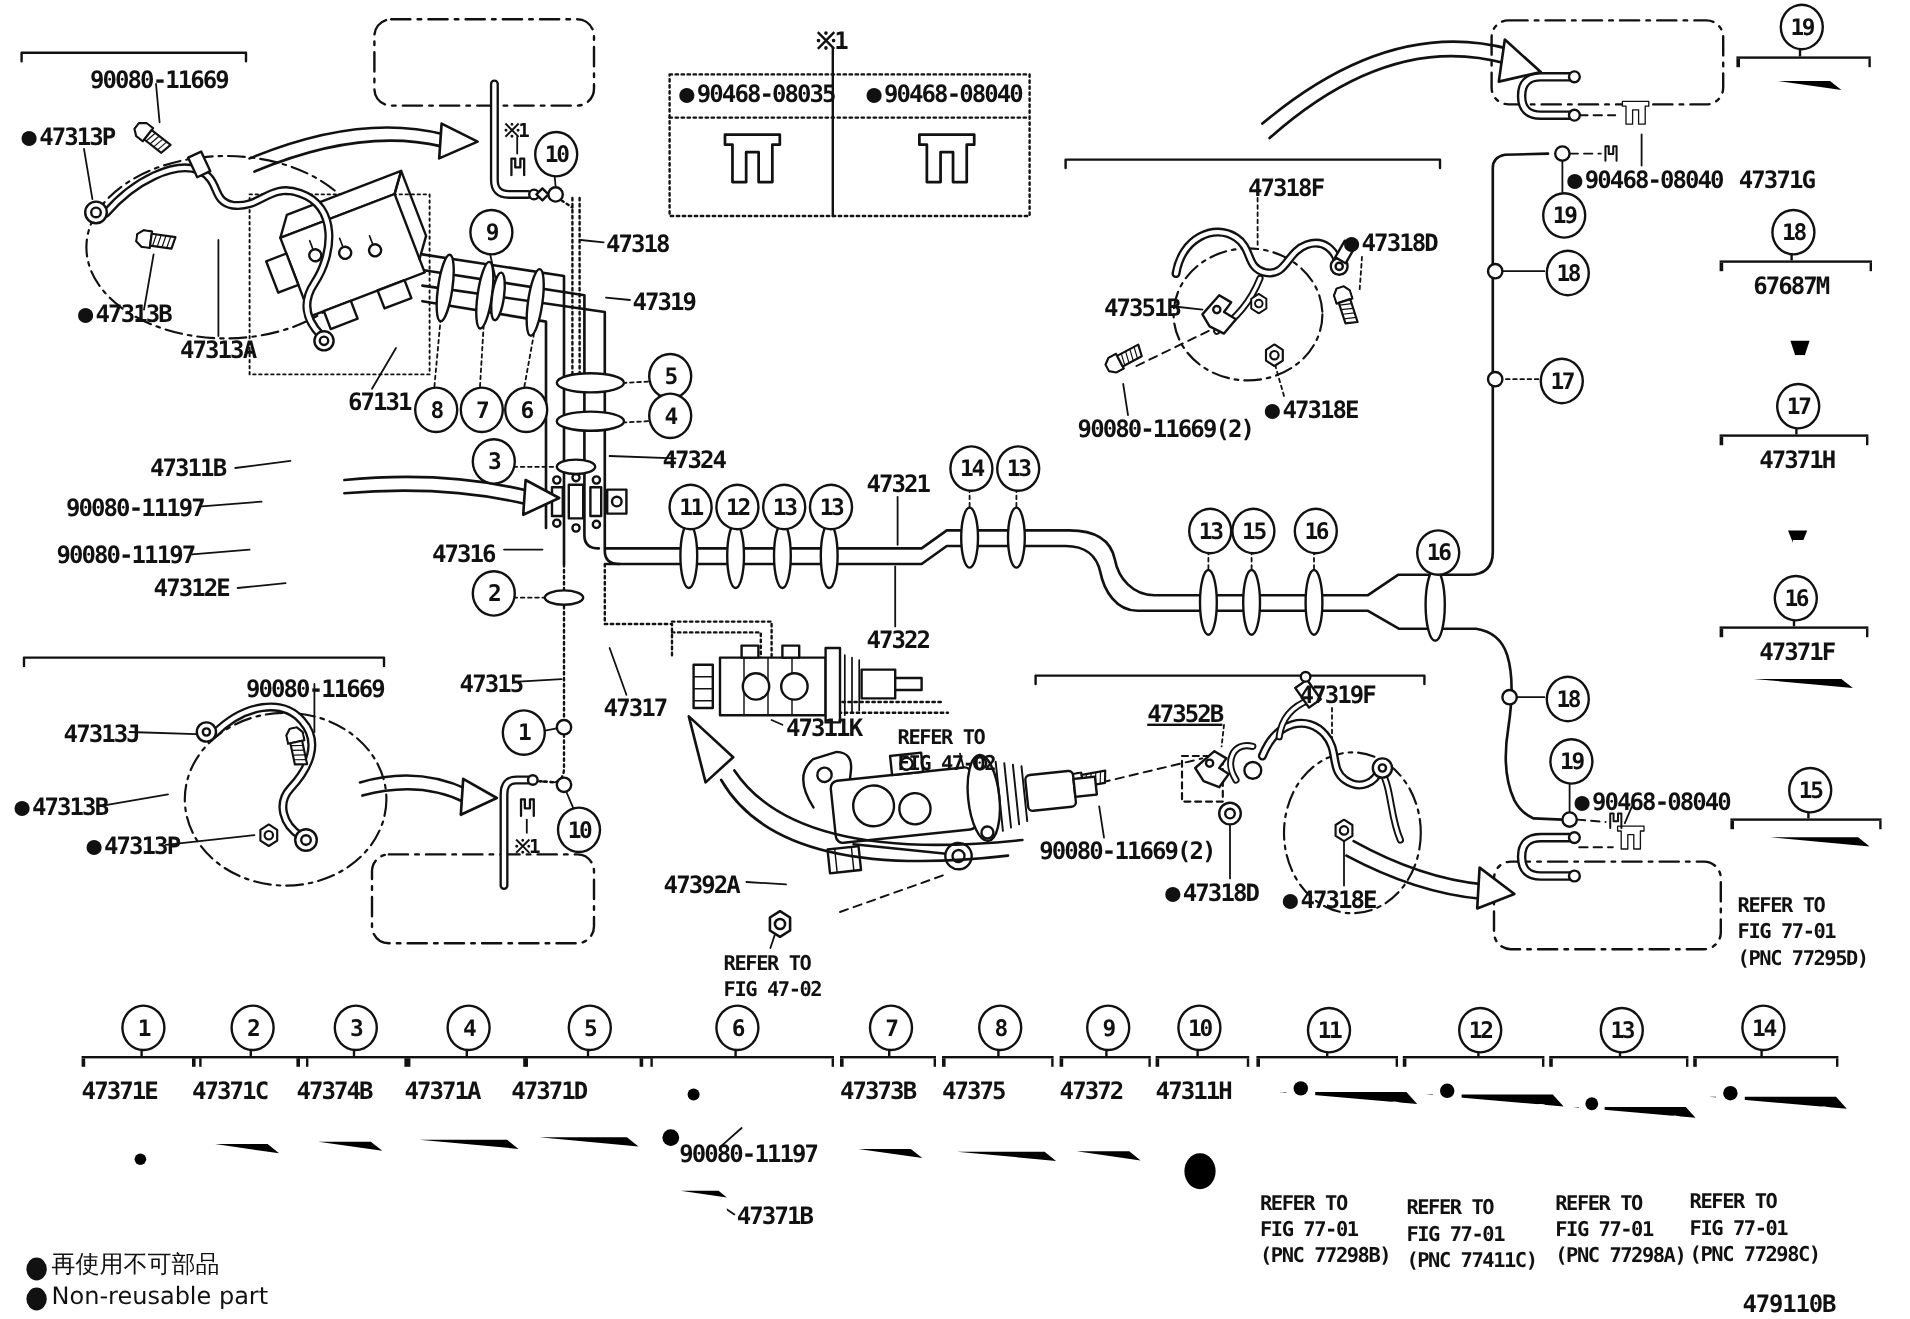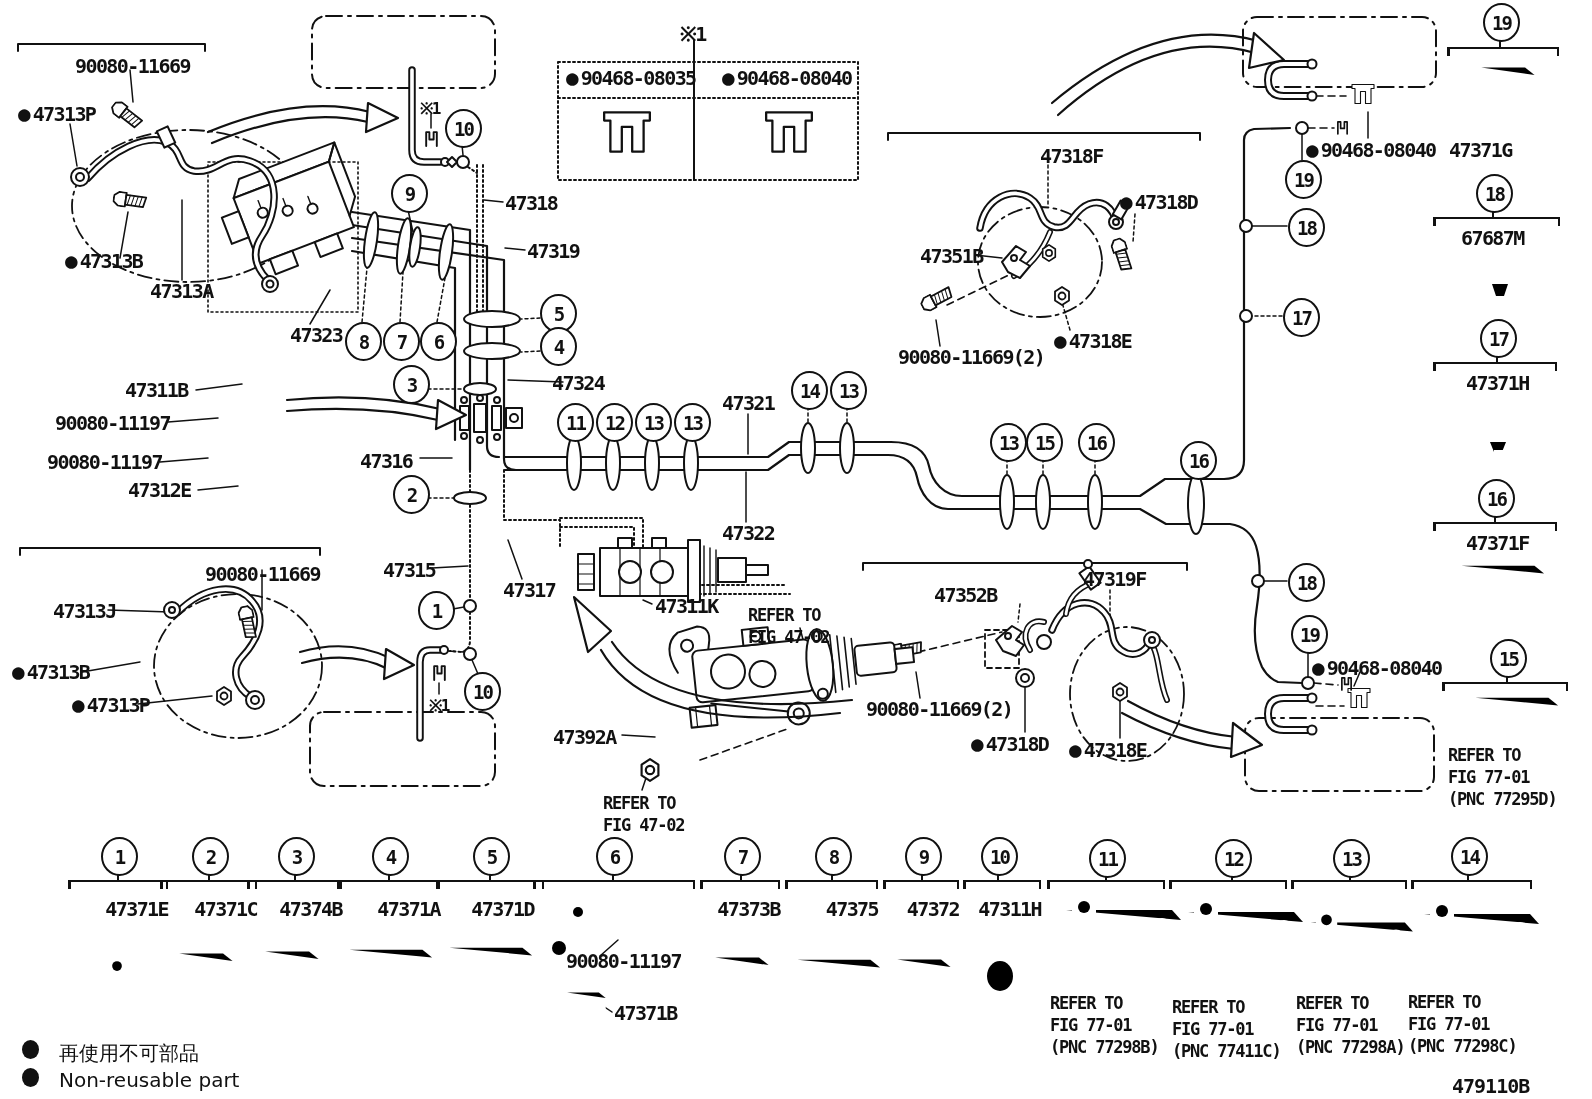--- a/index.html
+++ b/index.html
@@ -13,23 +13,23 @@
   .callout{position:absolute;z-index:3;width:33px;height:35px;border:2.6px solid #111;border-radius:50%;
            background:#fff;display:flex;align-items:center;justify-content:center;
            font:700 19px "DejaVu Sans Mono",monospace;letter-spacing:-2px;}
   .refer{position:absolute;z-index:3;font:700 17px "DejaVu Sans Mono",monospace;
          letter-spacing:-1.2px;line-height:22px;white-space:nowrap;}
   .bracket{position:absolute;z-index:2;height:8px;border-top:2.5px solid #111;}
   .bracket:before,.bracket:after{content:"";position:absolute;top:0;width:2.5px;height:7px;background:#111;}
   .bracket:before{left:0;} .bracket:after{right:0;}
   .conn{position:absolute;z-index:2;width:2px;background:#111;}
   .itemlabel{position:absolute;z-index:3;font:700 20px "DejaVu Sans Mono",monospace;
-             letter-spacing:-1.6px;text-align:right;white-space:nowrap;}
+             letter-spacing:-1.6px;text-align:left;white-space:nowrap;}
   .icon{position:absolute;z-index:2;}
-  .legendrow{position:absolute;z-index:3;display:flex;align-items:flex-start;gap:20px;
+  .legendrow{position:absolute;z-index:3;display:flex;align-items:flex-end;gap:4px;
              font:400 20px "DejaVu Sans","Liberation Sans",sans-serif;}
   .legendrow .ldot{width:17px;height:19px;background:#111;border-radius:50%;flex:0 0 auto;}
   #docnum{position:absolute;z-index:3;left:1452px;top:1074px;font:700 20px "DejaVu Sans Mono",monospace;letter-spacing:-1px;}
 </style>
 </head>
 <body>
 
 <div id="stage">
 
 <svg id="art" width="1592" height="1099" viewBox="0 0 1592 1099" fill="none" stroke="#111" stroke-width="2" stroke-linejoin="round" stroke-linecap="round">
@@ -441,21 +441,21 @@
       <span>47313P</span>
     </div>
     <div class="plabel" style="left: 65px; top: 251px;">
       <span class="dot">●</span>
       <span>47313B</span>
     </div>
     <div class="plabel" style="left: 150px; top: 281px;">
       <span>47313A</span>
     </div>
     <div class="plabel" style="left: 290px; top: 325px;">
-      <span>47323</span>
+      <span>67131</span>
     </div>
     <div class="plabel" style="left: 125px; top: 380px;">
       <span>47311B</span>
     </div>
     <div class="plabel" style="left: 55px; top: 413px;">
       <span>90080-11197</span>
     </div>
     <div class="plabel" style="left: 47px; top: 452px;">
       <span>90080-11197</span>
     </div>
@@ -516,21 +516,21 @@
       <span class="dot">●</span>
       <span>47318D</span>
     </div>
     <div class="plabel" style="left: 898px; top: 347px;">
       <span>90080-11669(2)</span>
     </div>
     <div class="plabel" style="left: 1054px; top: 331px;">
       <span class="dot">●</span>
       <span>47318E</span>
     </div>
-    <div class="plabel" style="left: 934px; top: 585px;">
+    <div class="plabel" style="left: 956px; top: 585px; text-decoration: underline;">
       <span>47352B</span>
     </div>
     <div class="plabel" style="left: 1083px; top: 569px;">
       <span>47319F</span>
     </div>
     <div class="plabel" style="left: 866px; top: 699px;">
       <span>90080-11669(2)</span>
     </div>
     <div class="plabel" style="left: 971px; top: 734px;">
       <span class="dot">●</span>

